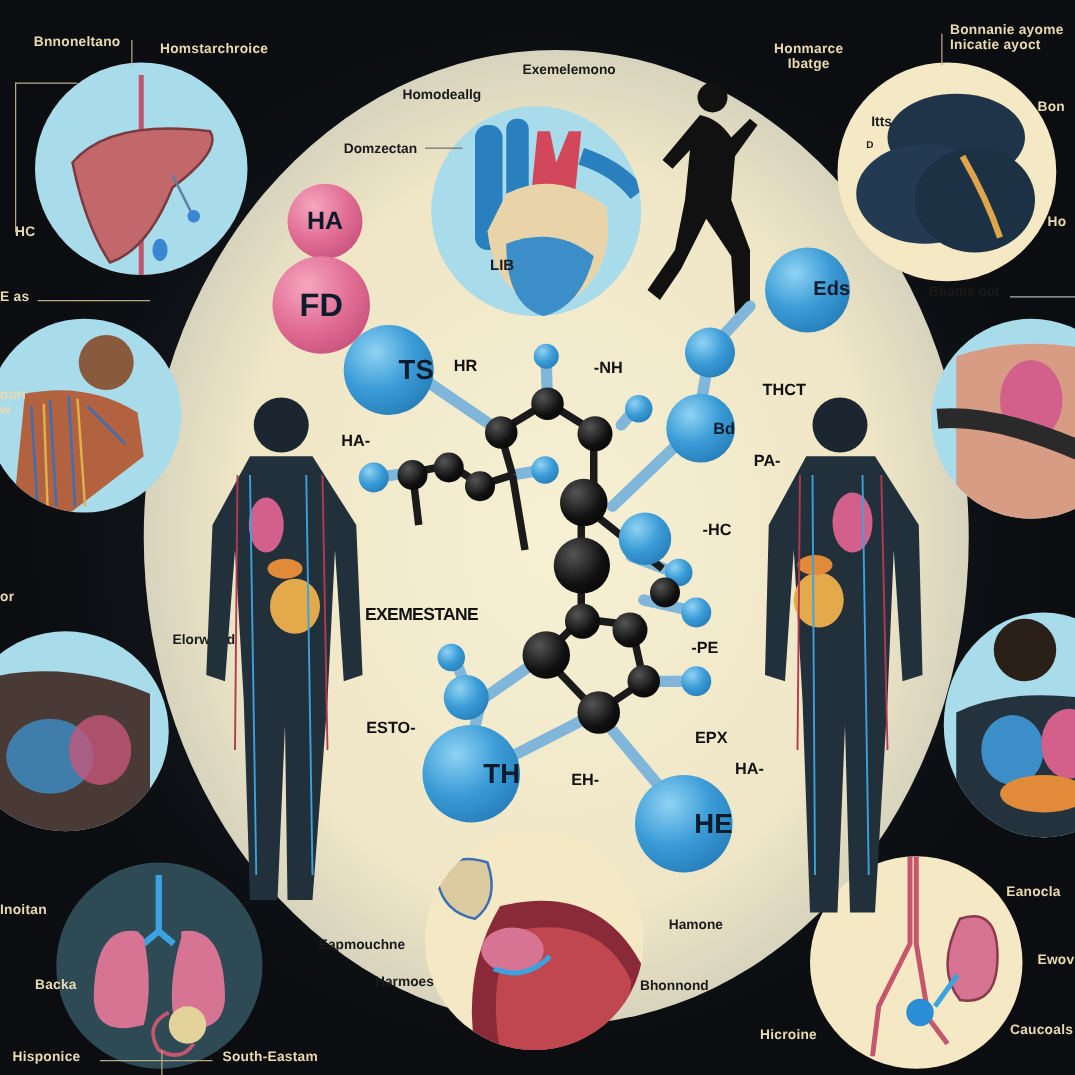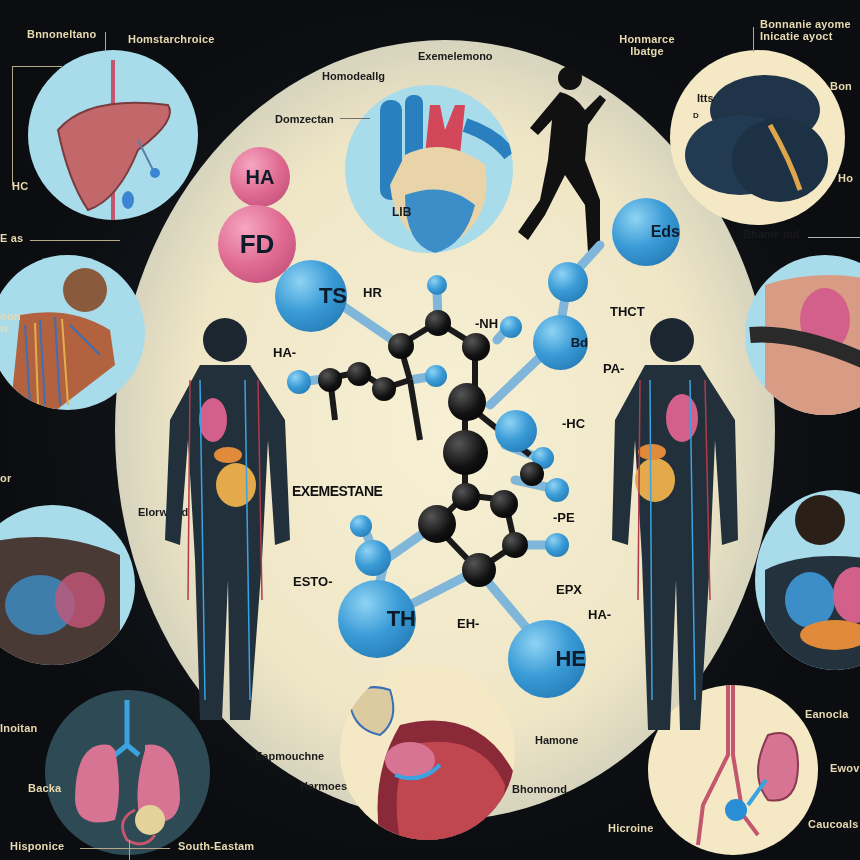--- a/index.html
+++ b/index.html
@@ -275,21 +275,21 @@
   <div class="atom black" style="left:448px;top:383px;width:38px;height:38px;"></div>
   <div class="atom black" style="left:443px;top:430px;width:45px;height:45px;"></div>
   <div class="atom black" style="left:452px;top:483px;width:28px;height:28px;"></div>
   <div class="atom black" style="left:490px;top:490px;width:28px;height:28px;"></div>
   <div class="atom black" style="left:418px;top:505px;width:38px;height:38px;"></div>
   <div class="atom black" style="left:502px;top:532px;width:26px;height:26px;"></div>
   <div class="atom black" style="left:462px;top:553px;width:34px;height:34px;"></div>
   <div class="atom black" style="left:520px;top:462px;width:24px;height:24px;"></div>
 
   <div class="chem-lbl" style="left:363px;top:285px;">HR</div>
-  <div class="chem-lbl" style="left:475px;top:316px;">-NH</div>
+  <div class="chem-lbl" style="left:475px;top:286px;">-NH</div>
   <div class="chem-lbl" style="left:273px;top:345px;">HA-</div>
   <div class="chem-lbl" style="left:610px;top:304px;">THCT</div>
   <div class="chem-lbl" style="left:603px;top:361px;">PA-</div>
   <div class="chem-lbl" style="left:562px;top:416px;">-HC</div>
   <div class="chem-lbl" style="left:553px;top:510px;">-PE</div>
   <div class="chem-lbl" style="left:293px;top:574px;">ESTO-</div>
   <div class="chem-lbl" style="left:528px;top:582px;padding-left:28px;">EPX</div>
   <div class="chem-lbl" style="left:457px;top:616px;">EH-</div>
   <div class="chem-lbl" style="left:588px;top:607px;">HA-</div>
 

